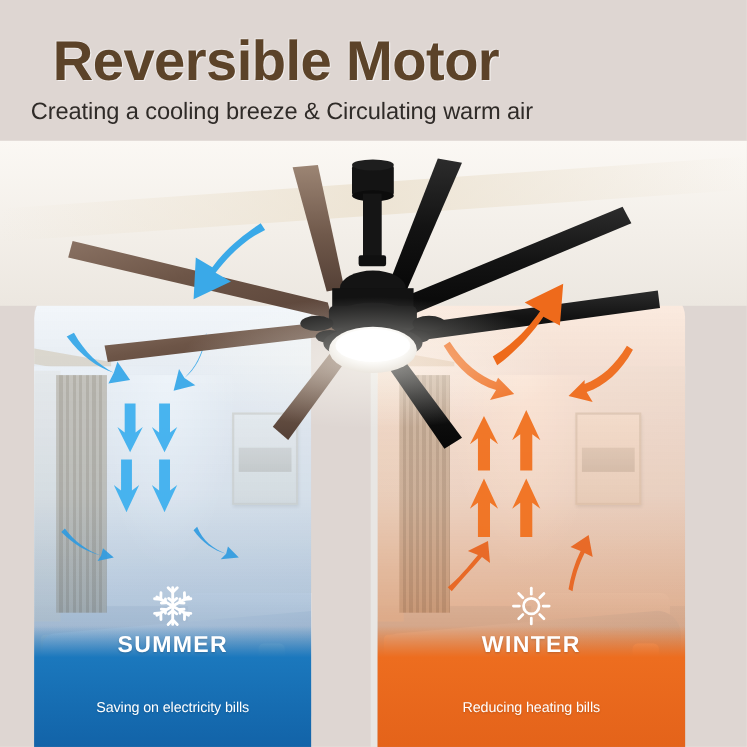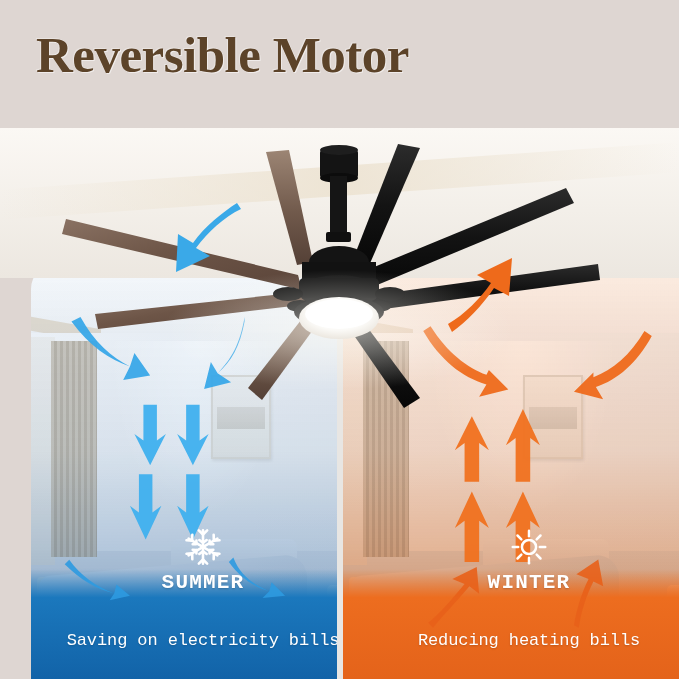--- a/index.html
+++ b/index.html
@@ -20,49 +20,47 @@
   
   #header {
     position: absolute;
     left: 0; top: 0;
     width: 679px;
     height: 135px;
     z-index: 40;
   }
   #title {
     position: absolute;
-    left: 36px;
+    left: 48px;
     top: 26px;
     font-size: 51px;
     font-weight: 700;
     letter-spacing: -0.5px;
     color: #5c4329;
     text-shadow: 1px 1px 0 rgba(255,255,255,.55), -1px -1px 0 rgba(255,255,255,.35);
     white-space: nowrap;
-    font-family: Liberation Serif, serif;
   }
   #subtitle {
     position: absolute;
     left: 28px;
     top: 89px;
     font-size: 21.5px;
     font-weight: 400;
     color: #2f2b28;
     letter-spacing: -0.1px;
     white-space: nowrap;
   }
 
   
   .panel {
     position: absolute;
     top: 263px;
-    width: 344px;
+    width: 252px;
     height: 416px;
     overflow: hidden;
-    font-family: Liberation Mono, monospace;
   }
   #panel-summer {
     left: 31px;
     border-top-left-radius: 26px;
     border-top-right-radius: 4px;
   }
   #panel-winter {
     left: 343px;
     border-top-right-radius: 26px;
     border-top-left-radius: 4px;
@@ -258,21 +256,21 @@
   }
   .season-name {
     font-size: 21px;
     font-weight: 700;
     letter-spacing: 1.2px;
     line-height: 1;
     margin-bottom: 7px;
     text-shadow: 0 1px 2px rgba(0,0,0,.18);
   }
   .season-desc {
-    font-size: 17px;
+    font-size: 13px;
     font-weight: 400;
     line-height: 1;
     letter-spacing: -0.1px;
     text-shadow: 0 1px 2px rgba(0,0,0,.18);
     margin-top: 39px;
   }
 
   
   .room-arrows {
     position: absolute; inset: 0;
@@ -304,20 +302,21 @@
     transform: skewY(-4deg);
   }
 </style>
 </head>
 <body>
 
 <div id="stage">
 
   <div id="header">
     <div id="title">Reversible Motor</div>
+    <div id="subtitle">Creating a cooling breeze &amp; Circulating warm air</div>
   </div>
 
   <div id="fan-scene-bg"></div>
 
   <div class="panel" id="panel-summer">
     <div class="room">
       <div class="ceiling"></div>
       <div class="cove"></div>
       <div class="wall"></div>
       <div class="wall-shadow"></div>

